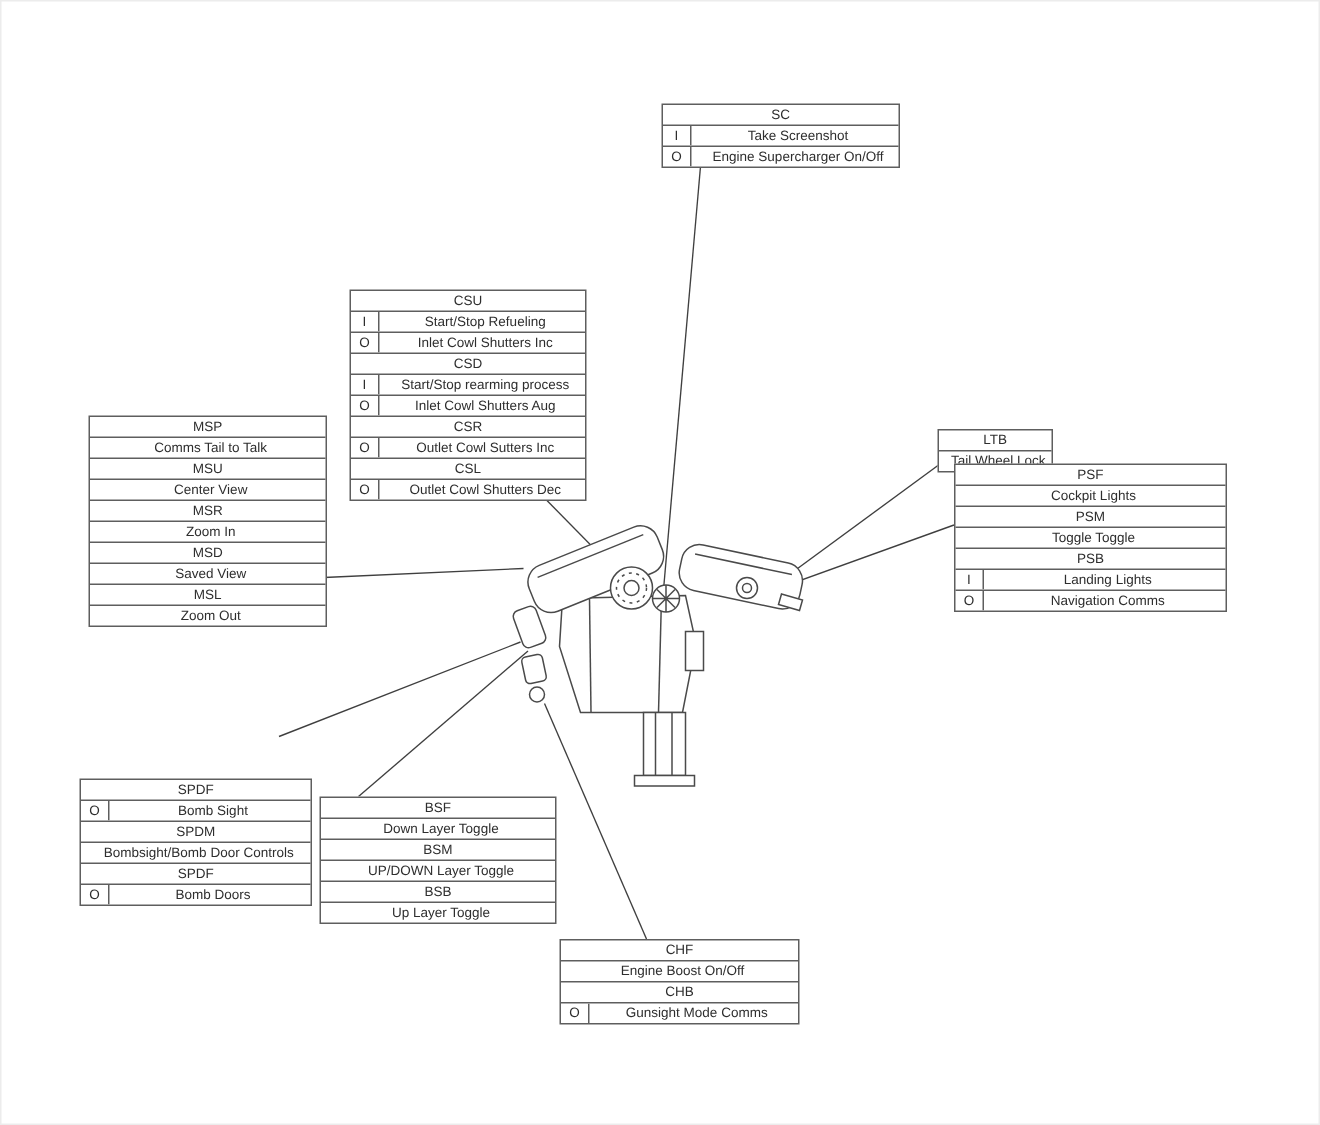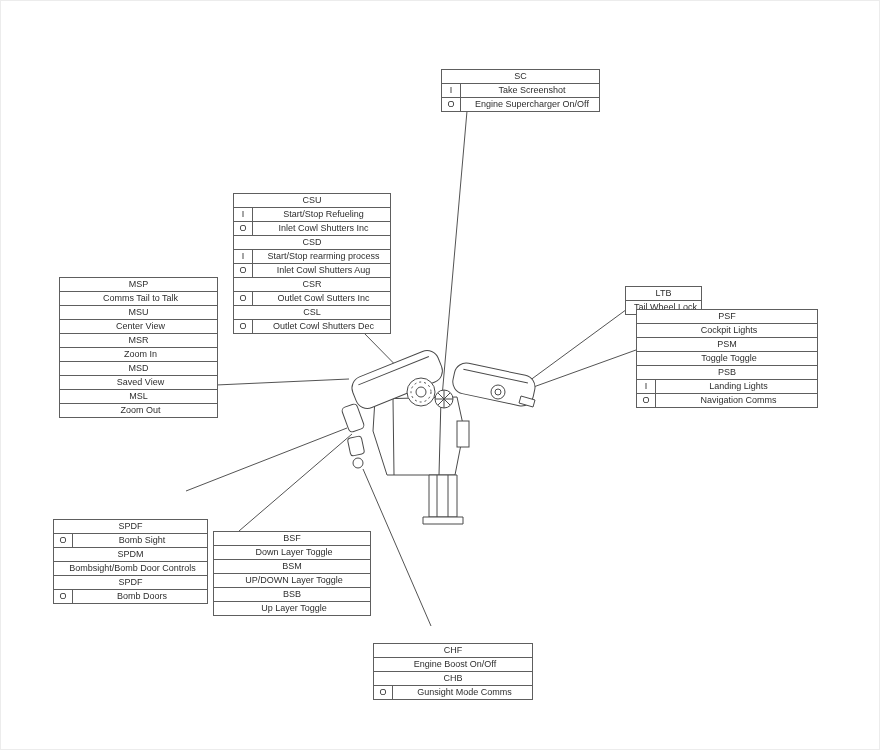--- a/index.html
+++ b/index.html
@@ -237,21 +237,21 @@
       <div class="row">
         <span class="lbl">UP/DOWN Layer Toggle</span>
       </div>
       <div class="row hdr">
         <span class="lbl">BSB</span>
       </div>
       <div class="row">
         <span class="lbl">Up Layer Toggle</span>
       </div>
     </div>
-  <div class="callout" style="left:372px;top:642px;width:158px">
+  <div class="callout" style="left:372px;top:625px;width:158px">
       <div class="row hdr">
         <span class="lbl">CHF</span>
       </div>
       <div class="row">
         <span class="lbl">Engine Boost On/Off</span>
       </div>
       <div class="row hdr">
         <span class="lbl">CHB</span>
       </div>
       <div class="row">

